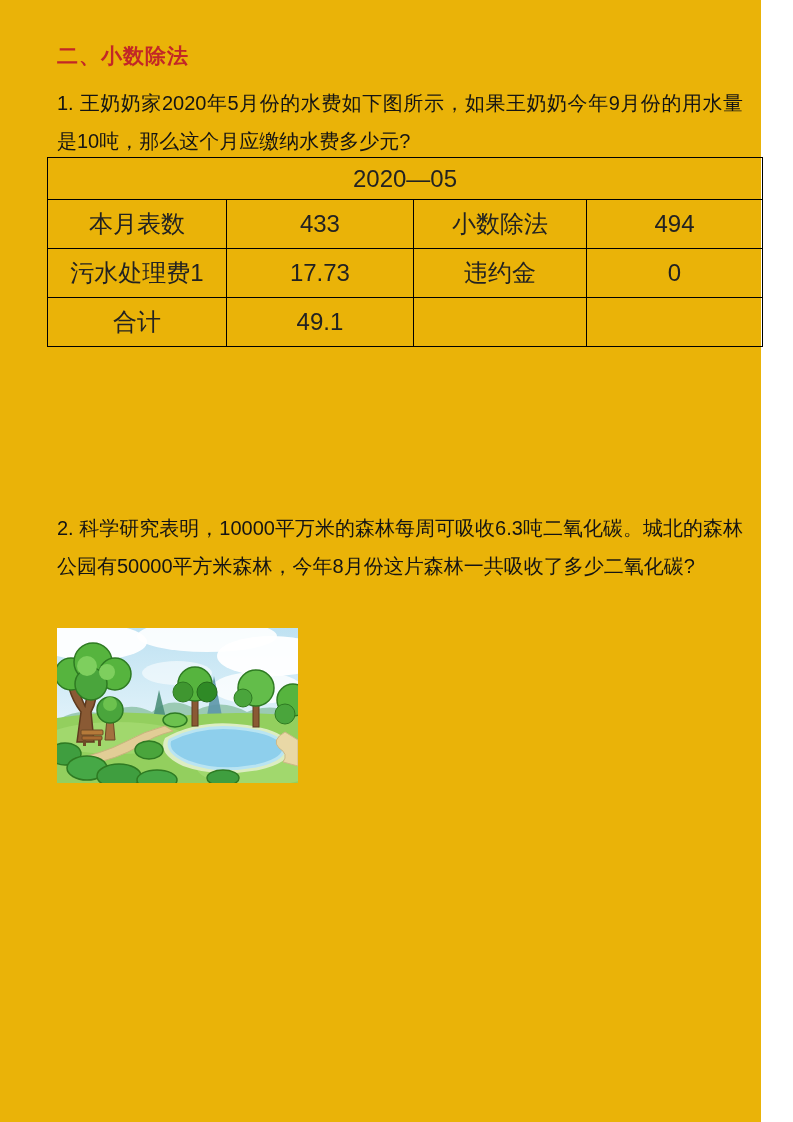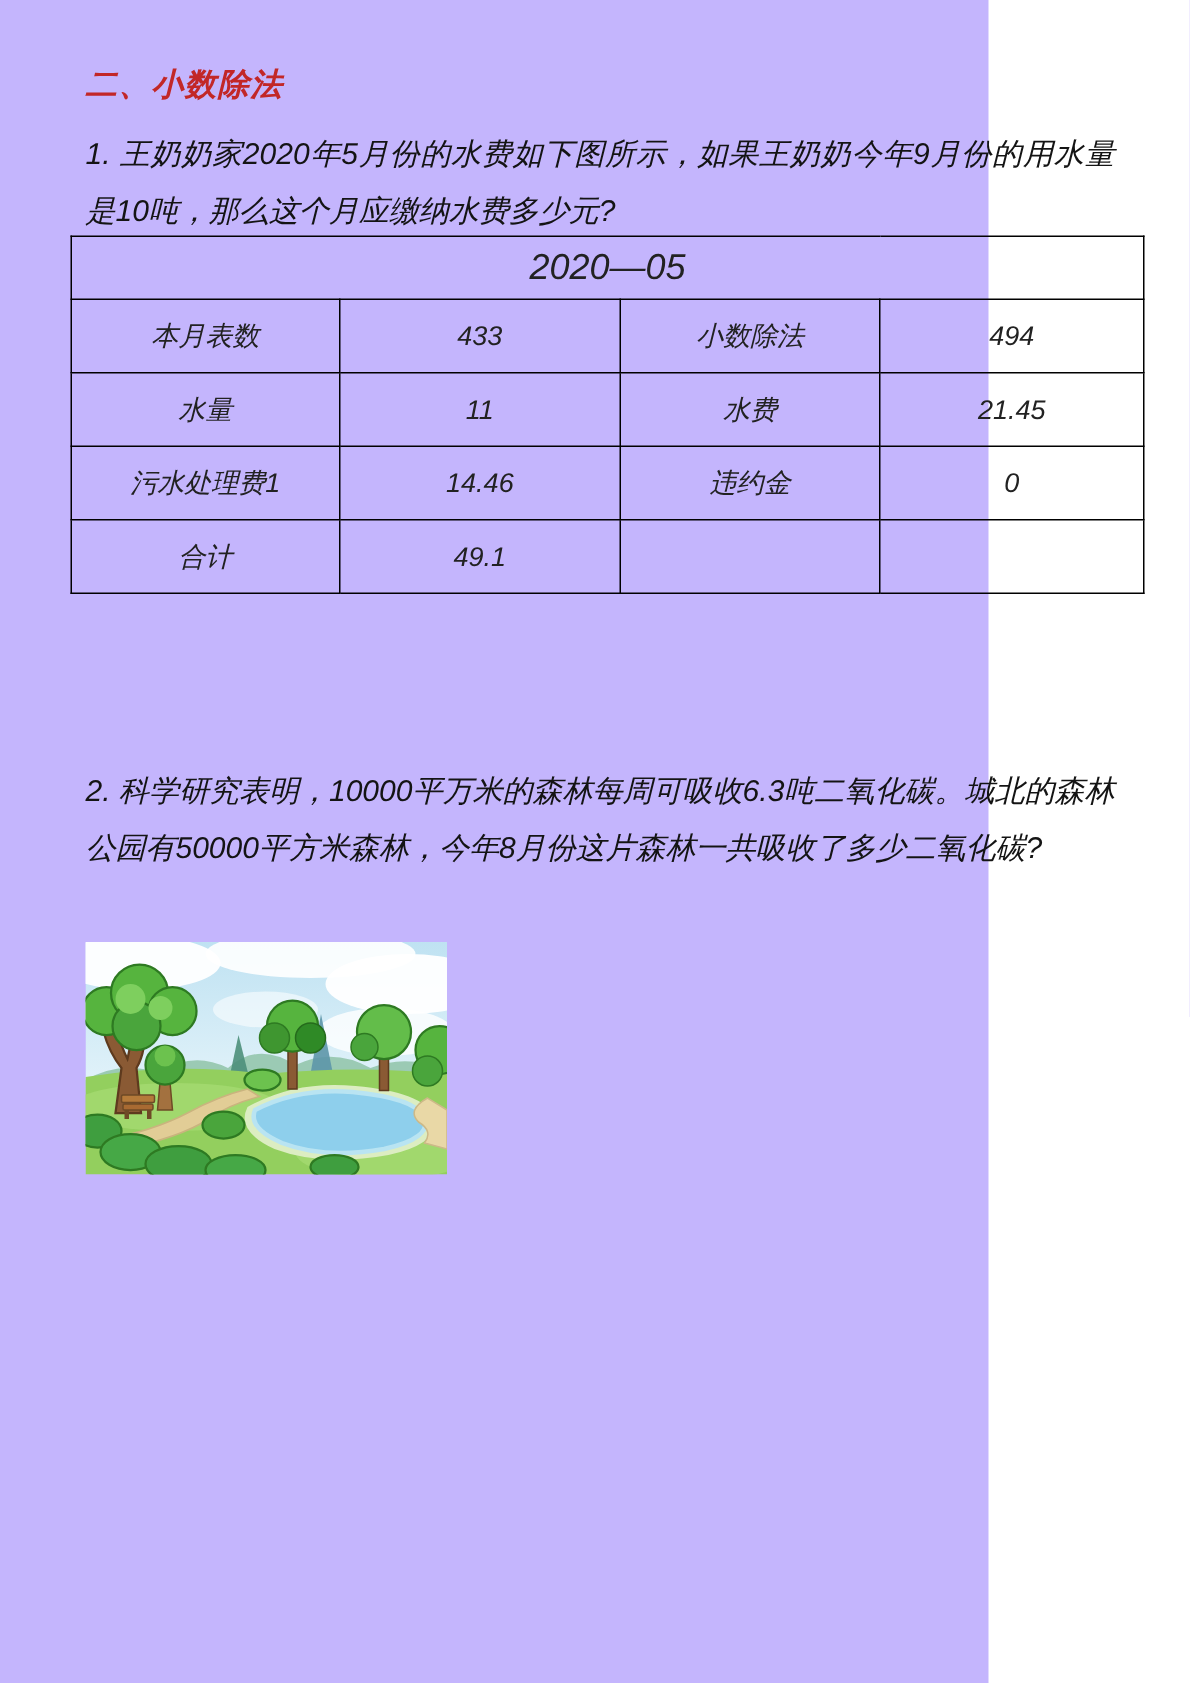--- a/index.html
+++ b/index.html
@@ -9,24 +9,23 @@
   body {
     width: 793px;
     height: 1122px;
     font-family: "Liberation Sans", "DejaVu Sans", sans-serif;
     color: #141414;
     position: relative;
     overflow: hidden;
   }
   .page {
     position: relative;
-    width: 659px;
+    width: 761px;
     height: 1122px;
-    background: #c4b5fd;
-    font-style: italic;
+    background: #eab308;
   }
   .heading {
     position: absolute;
     left: 57px;
     top: 42px;
     font-size: 21px;
     font-weight: bold;
     color: #c22727;
     letter-spacing: 1px;
   }
@@ -48,21 +47,21 @@
     left: 47px;
     top: 157px;
     width: 716px;
     border-collapse: collapse;
     table-layout: fixed;
   }
   table.bill td {
     border: 1.5px solid #000000;
     text-align: center;
     vertical-align: middle;
-    font-size: 18px;
+    font-size: 24px;
     color: #222222;
     padding: 0;
   }
   table.bill td.title-cell {
     height: 42px;
     font-size: 24px;
   }
   table.bill tr.data-row td { height: 49px; }
   table.bill col.c1 { width: 25%; }
   table.bill col.c2 { width: 26.2%; }
@@ -98,28 +97,22 @@
       <tr>
         <td class="title-cell" colspan="4">2020—05</td>
       </tr>
       <tr class="data-row">
         <td>本月表数</td>
         <td>433</td>
         <td>小数除法</td>
         <td>494</td>
       </tr>
       <tr class="data-row">
-        <td>水量</td>
-        <td>11</td>
-        <td>水费</td>
-        <td>21.45</td>
-      </tr>
-      <tr class="data-row">
         <td>污水处理费1</td>
-        <td>14.46</td>
+        <td>17.73</td>
         <td>违约金</td>
         <td>0</td>
       </tr>
       <tr class="data-row">
         <td>合计</td>
         <td>49.1</td>
         <td></td>
         <td></td>
       </tr>
     </tbody>

